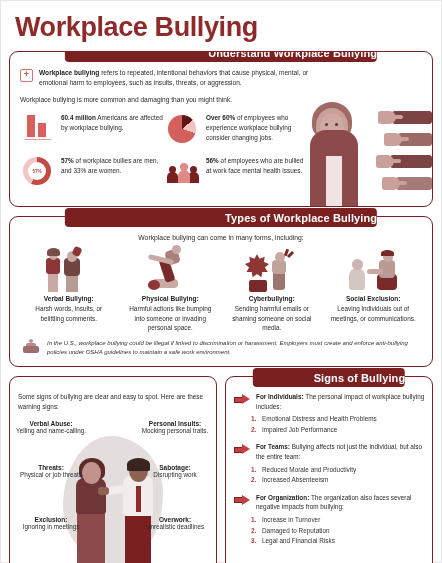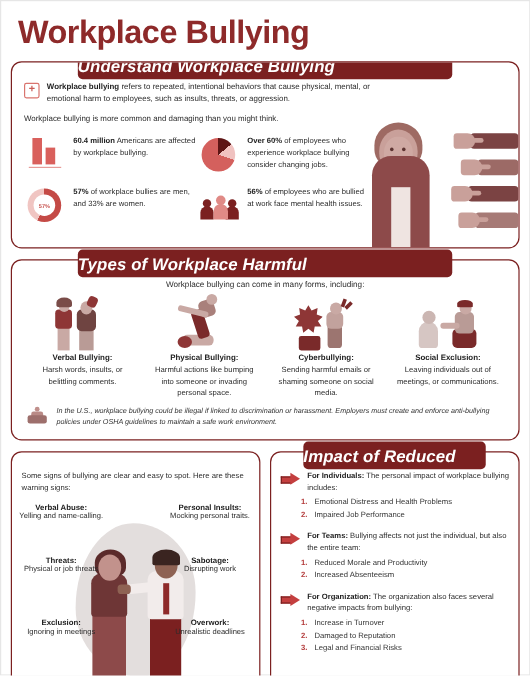--- a/index.html
+++ b/index.html
@@ -34,29 +34,28 @@
     border-radius:9px;
     background:#fff;
     margin-bottom:9px;
     box-sizing:border-box;
   }
   .panel-head{
     position:absolute;
     top:-9px;left:50%;transform:translateX(-50%);
     background:#7b2020;
     color:#fff;
-    font-size:14px;
+    font-size:11px;
     font-weight:bold;
-    text-align:left;
+    text-align:right;
     padding:3.5px 0 3.5px;
     border-radius:4px;
     width:74%;
     letter-spacing:0.1px;
     white-space:nowrap;
-    font-style:italic;
   }
   .panel-body{padding:16px 10px 9px 10px;}
 
   
   .s1{position:relative;overflow:hidden;}
   .def-row{display:flex;gap:6px;align-items:flex-start;}
   .plus-icon{
     flex:none;width:11px;height:11px;margin-top:1px;
     border:1px solid #d9746e;border-radius:2px;
     color:#c85c56;font-size:9px;line-height:9px;text-align:center;
@@ -259,21 +258,21 @@
           <div class="stat-tx">
             <b>56%</b><span> of employees who are bullied at work face mental health issues.</span>
           </div>
         </div>
 
       </div>
     </div>
   </div>
 
   <div class="panel">
-    <div class="panel-head">Types of Workplace Harmful</div>
+    <div class="panel-head">Types of Workplace Bullying</div>
     <div class="panel-body">
       <div class="s2-lead">Workplace bullying can come in many forms, including:</div>
 
       <div class="types">
 
         <div class="type">
           <div class="type-art">
             <div style="position:absolute;left:28px;bottom:0;width:10px;height:26px;background:#c9a9a4;"></div>
             <div style="position:absolute;left:26px;bottom:18px;width:14px;height:16px;background:#8e3636;border-radius:3px;"></div>
             <div style="position:absolute;left:29px;bottom:32px;width:9px;height:10px;background:#c9a9a4;border-radius:50%;"></div>
@@ -388,21 +387,21 @@
               <div class="sign-t">Overwork:</div>
               <div class="sign-d">Unrealistic deadlines</div>
             </div>
           </div>
         </div>
       </div>
     </div>
 
     <div class="col">
       <div class="panel s4">
-        <div class="panel-head">Impact of Reduced</div>
+        <div class="panel-head">Signs of Bullying</div>
         <div class="panel-body">
 
           <div class="imp">
             <div class="arw">
                 <i></i>
                 <u></u>
               </div>
             <div class="imp-tx">
               <b>For Individuals:</b><span> The personal impact of workplace bullying includes:</span>
             </div>

